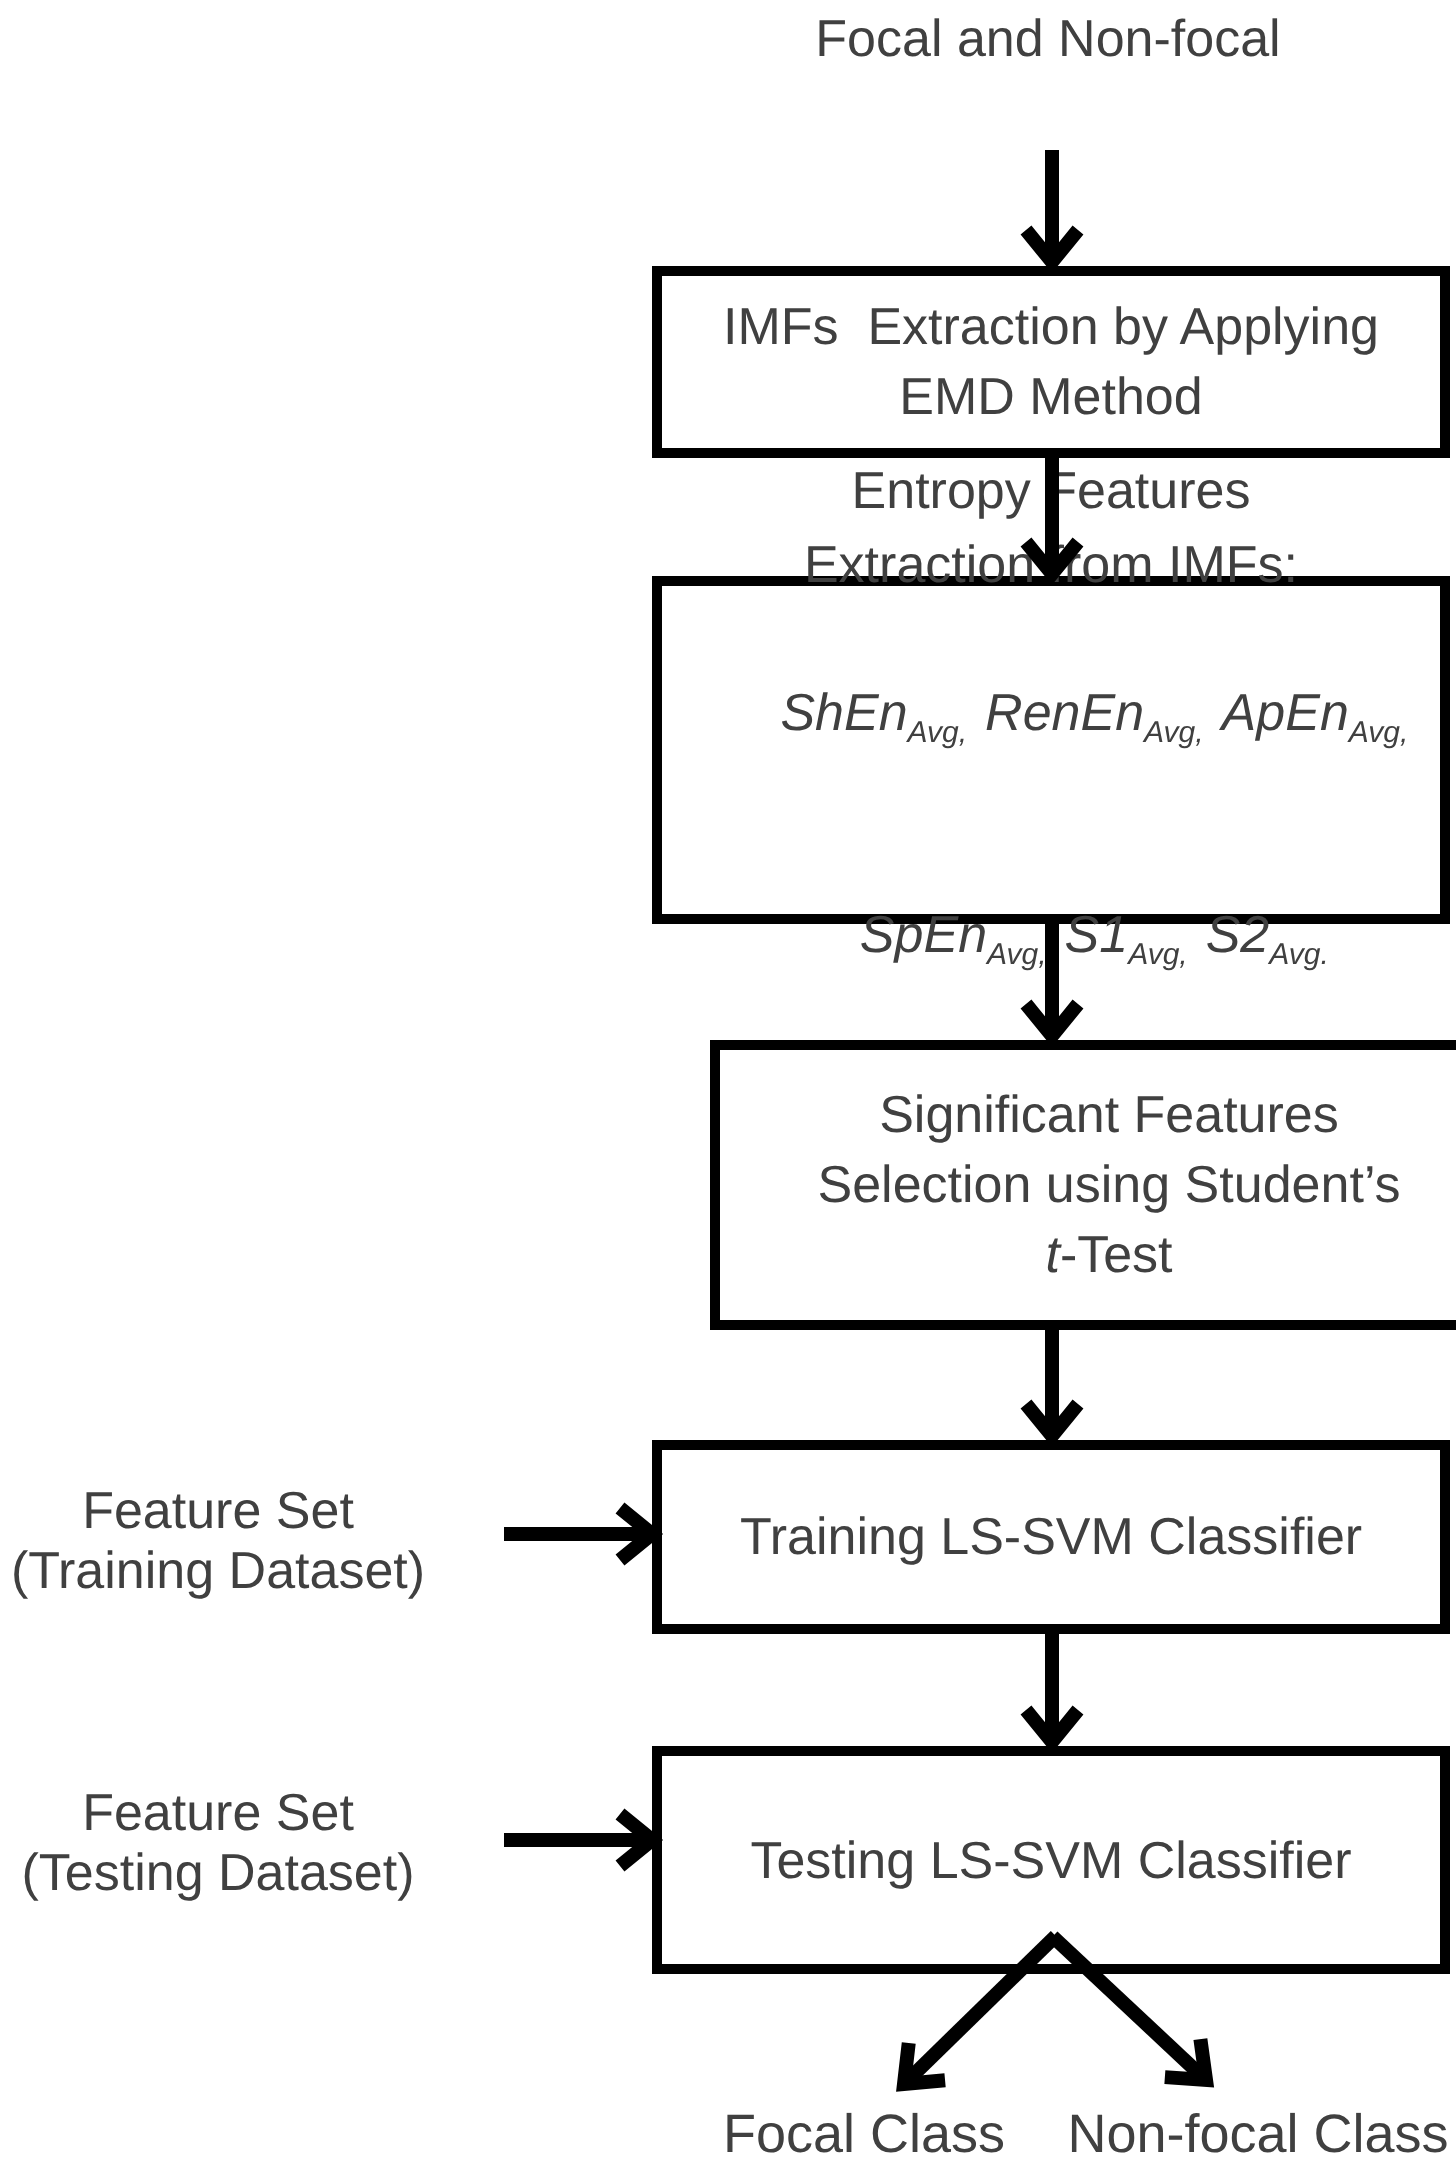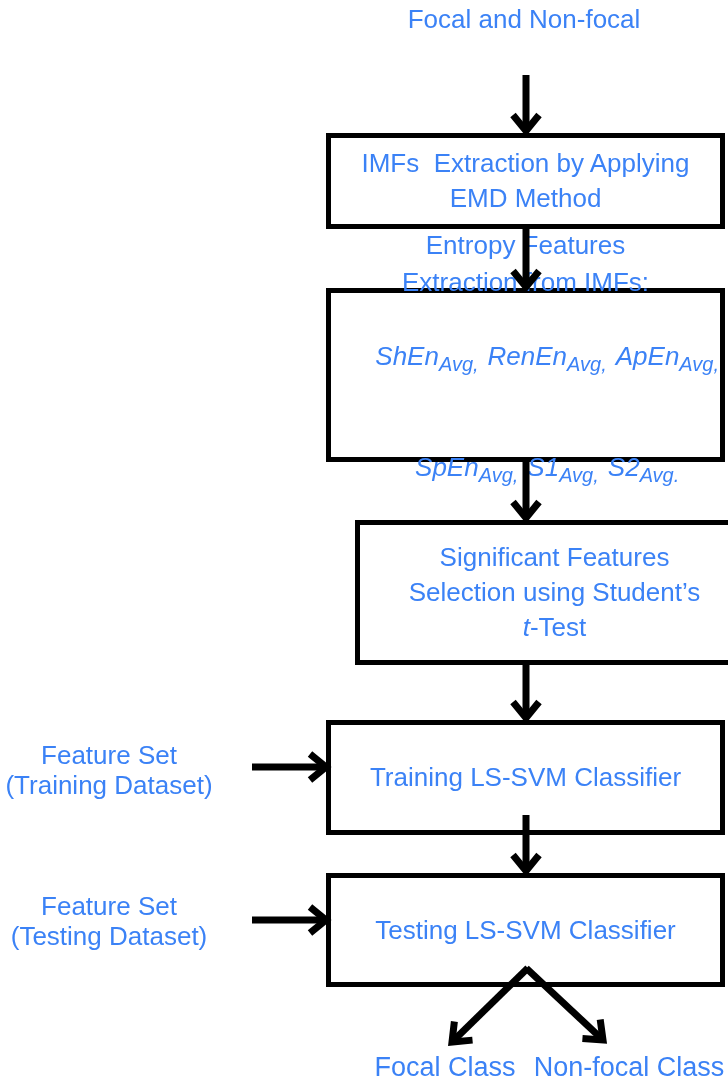--- a/index.html
+++ b/index.html
@@ -1,56 +1,56 @@
 <!DOCTYPE html>
 <html><head>
 <meta charset="utf-8">
 <style>
   html,body { margin:0; padding:0; background:#fff; }
   .canvas {
     position:relative; width:728px; height:1081px;
-    background:#fff; color:#3b82f6;
+    background:#fff; color:#404040;
     font-family:"Liberation Sans", sans-serif;
     overflow:hidden;
   }
   .flow-box {
     position:absolute; left:326px; width:399px;
     border:5px solid #000; background:#fff;
     box-sizing:border-box;
     display:flex; flex-direction:column;
     align-items:center; justify-content:center;
     text-align:center;
   }
   .box-line { white-space:pre-wrap; }
   #box-imf     { top:133px; height:96px;  font-size:26px; line-height:35px; }
   #box-entropy { top:288px; height:174px; font-size:26px; line-height:37px; }
   #box-select  { top:520px; height:145px; font-size:26px; line-height:35px;margin-left:29px; }
-  #box-train   { top:720px; height:115px;  font-size:26px; }
+  #box-train   { top:720px; height:97px;  font-size:26px; }
   #box-test    { top:873px; height:114px;  font-size:26px; }
 
   .italic { font-style:italic; }
-  sub { font-size:20px; line-height:0; vertical-align:-6px;font-style:italic; }
+  sub { font-size:15px; line-height:0; vertical-align:-6px;font-style:italic; }
   .ent-seg + .ent-seg { margin-left:9px; }
 
   .source-label {
     position:absolute; left:324px; top:2px; width:400px;
     text-align:center; font-size:26px; line-height:34px;
   }
   .input-label {
     position:absolute; left:0; width:218px;
     text-align:center; font-size:26px; line-height:30px;
   }
   #input-train { top:740px; }
   #input-test  { top:891px; }
 
   .output-label {
     position:absolute; top:1052px;
     text-align:center; font-size:27px; line-height:30px;
   }
-  #out-focal    { left:360px; width:170px; }
+  #out-focal    { left:347px; width:170px; }
   #out-nonfocal { left:523px; width:212px; }
 
   svg.arrows { position:absolute; left:0; top:0; pointer-events:none; }
   svg.arrows g { stroke:#000; fill:none; stroke-width:7; stroke-linejoin:miter; }
 </style>
 </head>
 <body>
 
 <div class="canvas">
 

